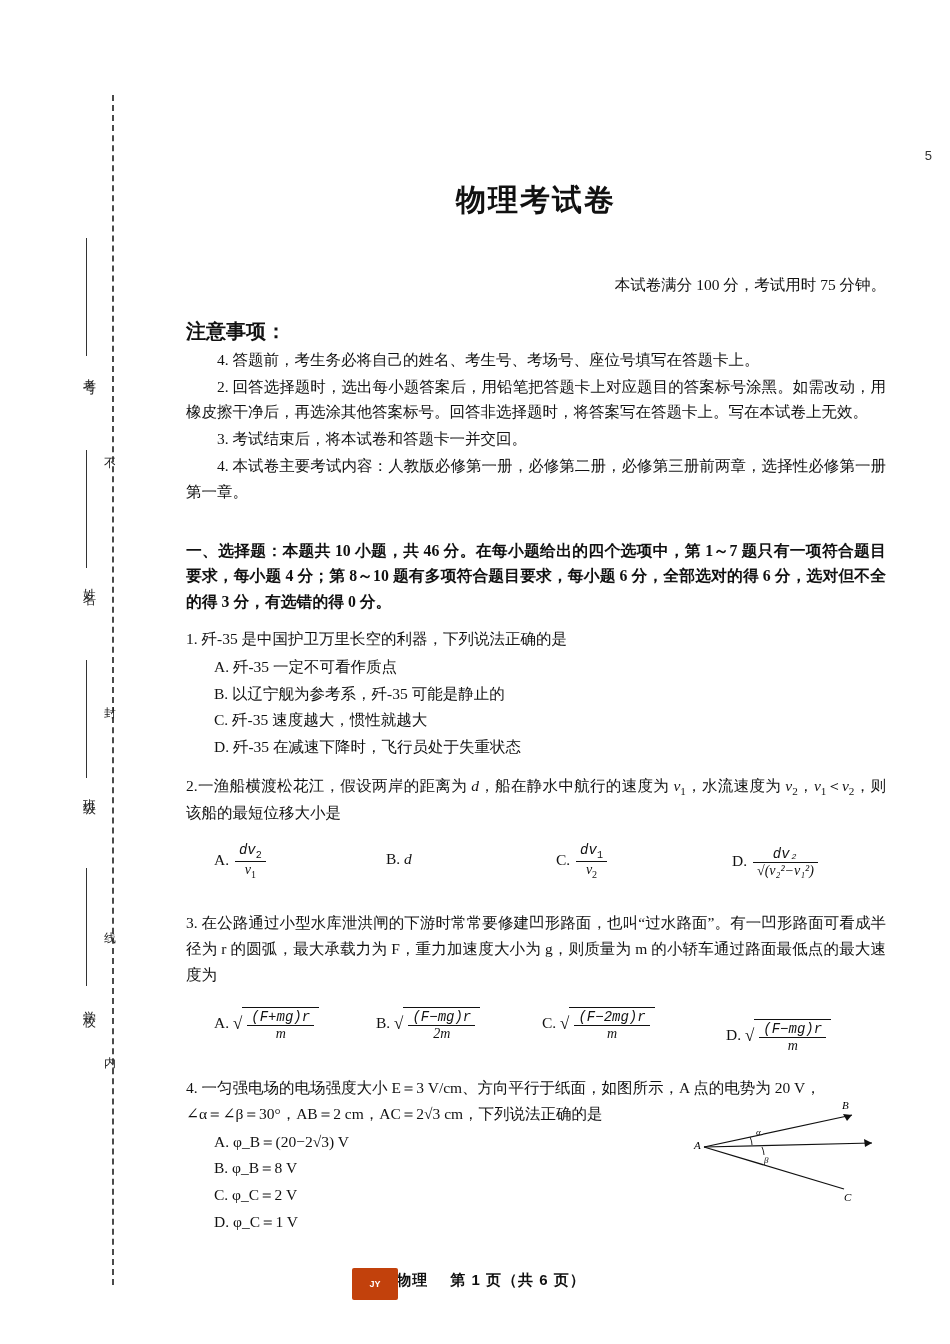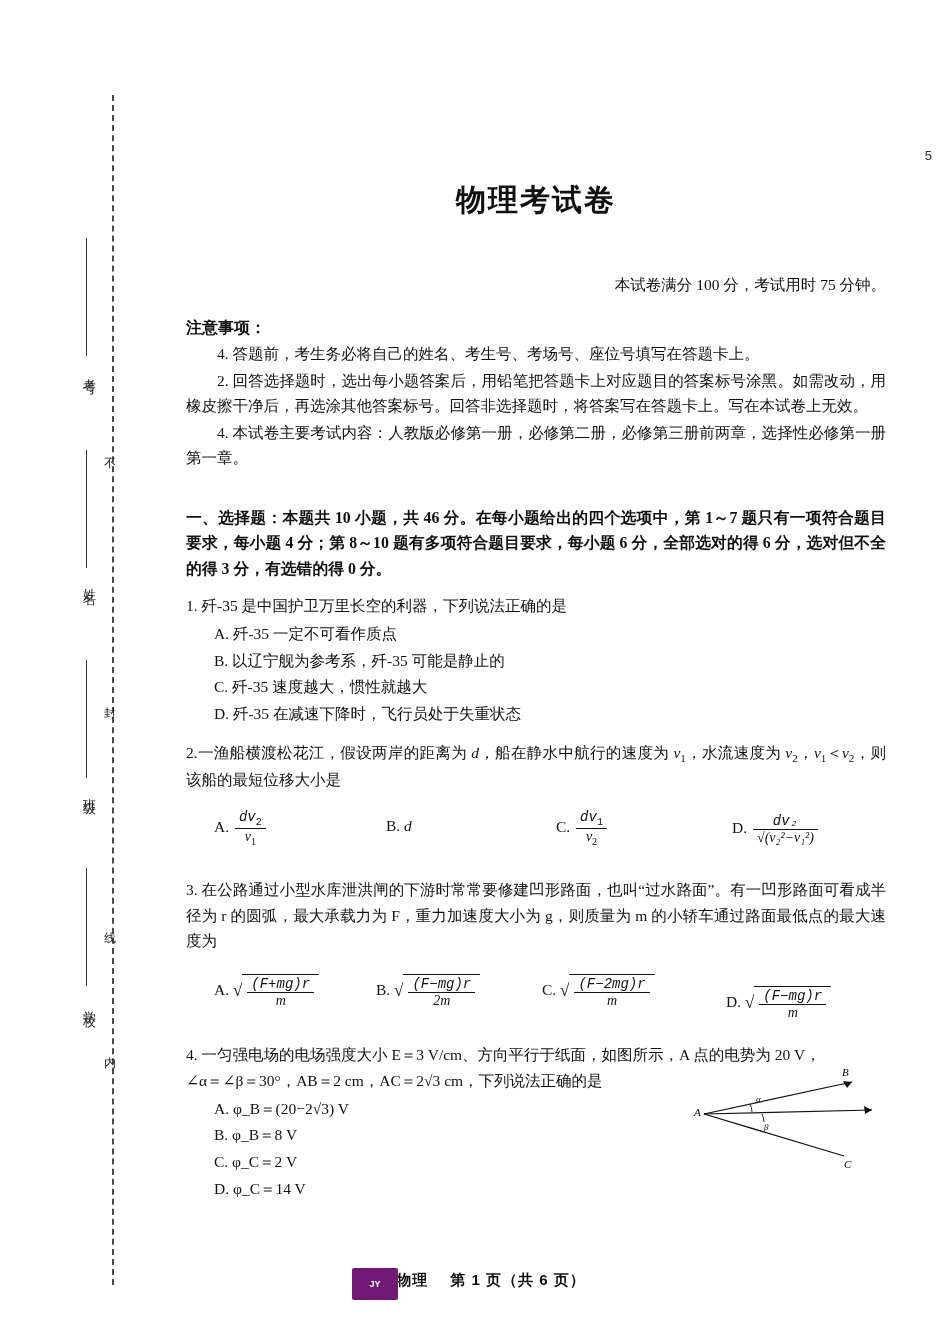--- a/index.html
+++ b/index.html
@@ -80,21 +80,21 @@
     letter-spacing: 2px;
     margin: 20px 0 0 0;
     font-family: "Liberation Sans", sans-serif;
   }
   .subtitle {
     text-align: right;
     font-size: 15.5px;
     margin-top: 54px;
   }
   .notice-title {
-    font-size: 16px;
+    font-size: 20px;
     font-weight: bold;
     margin-top: 22px;
   }
   .notice-item {
     font-size: 15.5px;
     line-height: 1.62;
     text-indent: 2em;
     margin-top: 2px;
     text-align: justify;
   }
@@ -178,21 +178,21 @@
     font-weight: bold;
     font-family: "Liberation Sans", sans-serif;
     letter-spacing: 1px;
   }
   .footer-badge {
     position: absolute;
     left: 352px;
     bottom: 44px;
     width: 46px;
     height: 32px;
-    background: #701a75;
+    background: #c2410c;
     color: #fff;
     font-size: 9px;
     line-height: 32px;
     text-align: center;
     border-radius: 2px;
     font-family: "Liberation Sans", sans-serif;
     font-weight: bold;
   }
 </style>
 </head>
@@ -225,20 +225,21 @@
 
   <div class="content">
 
     <div class="doc-title">物理考试卷</div>
 
     <div class="subtitle">本试卷满分 100 分，考试用时 75 分钟。</div>
 
     <div class="notice-title">注意事项：</div>
     <div class="notice-item">4. 答题前，考生务必将自己的姓名、考生号、考场号、座位号填写在答题卡上。</div>
     <div class="notice-item">2. 回答选择题时，选出每小题答案后，用铅笔把答题卡上对应题目的答案标号涂黑。如需改动，用橡皮擦干净后，再选涂其他答案标号。回答非选择题时，将答案写在答题卡上。写在本试卷上无效。</div>
+    <div class="notice-item">3. 考试结束后，将本试卷和答题卡一并交回。</div>
     <div class="notice-item">4. 本试卷主要考试内容：人教版必修第一册，必修第二册，必修第三册前两章，选择性必修第一册第一章。</div>
 
     <div class="section-head">一、选择题：本题共 10 小题，共 46 分。在每小题给出的四个选项中，第 1～7 题只有一项符合题目要求，每小题 4 分；第 8～10 题有多项符合题目要求，每小题 6 分，全部选对的得 6 分，选对但不全的得 3 分，有选错的得 0 分。</div>
 
     <div class="question">
       <span>1.</span>
       <span>歼-35 是中国护卫万里长空的利器，下列说法正确的是</span>
       <div class="options-block">
         <div class="opt">A. 歼-35 一定不可看作质点</div>
         <div class="opt">B. 以辽宁舰为参考系，歼-35 可能是静止的</div>
@@ -311,21 +312,21 @@
 
     <div class="question" style="position:relative; margin-top:14px; padding-bottom:8px;">
       <span>4.</span>
       <span>一匀强电场的电场强度大小 E＝3 V/cm、方向平行于纸面，如图所示，A 点的电势为 20 V，</span>
       <div>∠α＝∠β＝30°，AB＝2 cm，AC＝2√3 cm，下列说法正确的是</div>
 
       <div class="options-block">
         <div class="opt">A. φ_B＝(20−2√3) V</div>
         <div class="opt">B. φ_B＝8 V</div>
         <div class="opt">C. φ_C＝2 V</div>
-        <div class="opt">D. φ_C＝14 V</div>
+        <div class="opt">D. φ_C＝1 V</div>
       </div>
 
       <svg class="fig4" viewBox="0 0 200 110">
 
         <line x1="12" y1="50" x2="180" y2="46" stroke="#111" stroke-width="1.2"></line>
         <polygon points="180,46 172,42 173,50" fill="#111"></polygon>
 
         <line x1="12" y1="50" x2="160" y2="18" stroke="#111" stroke-width="1.2"></line>
         <polygon points="160,18 151,17 155,24" fill="#111"></polygon>
 

